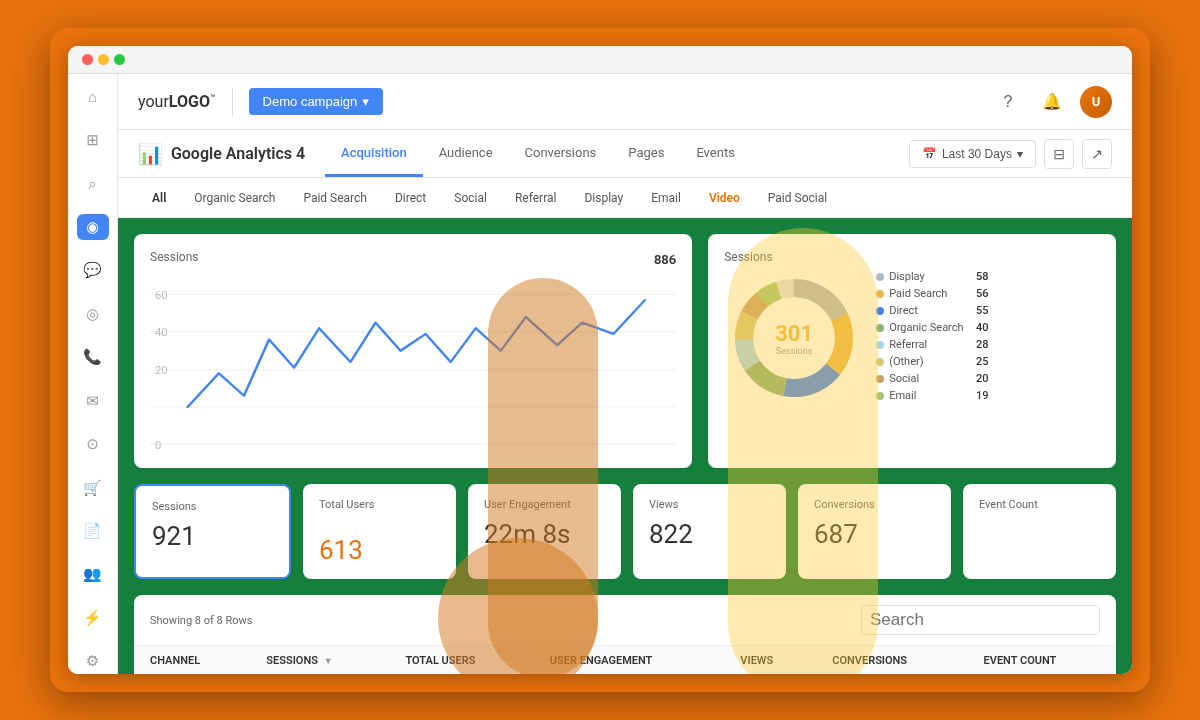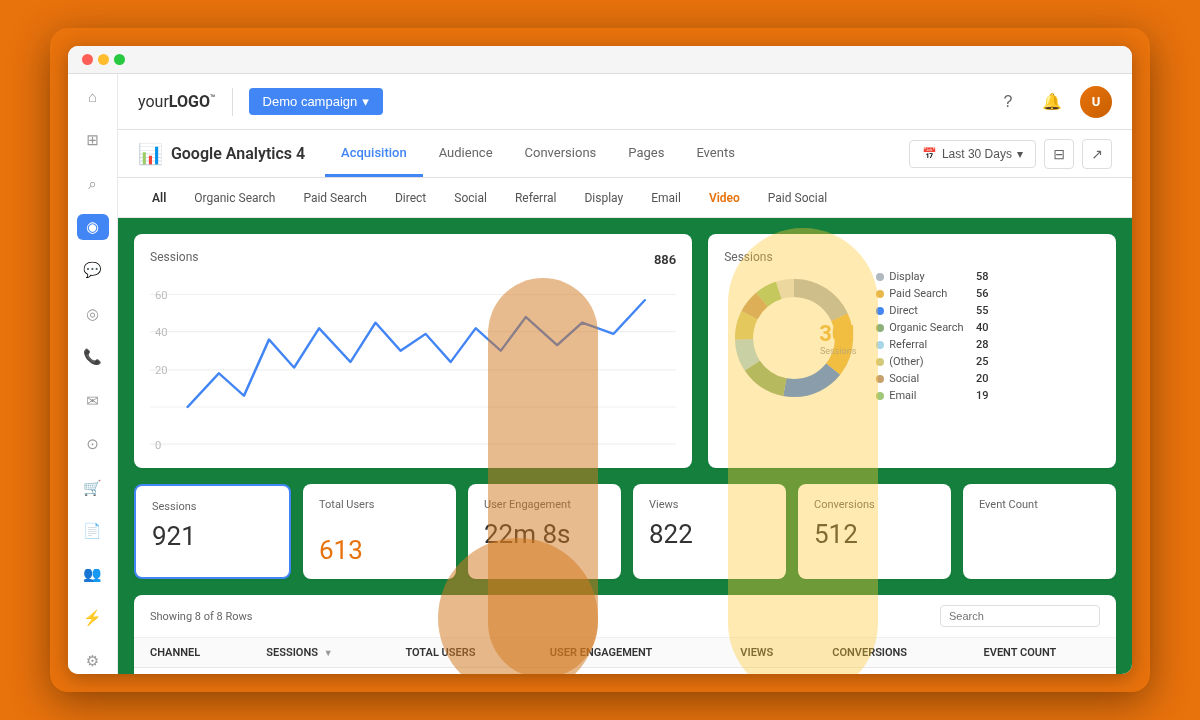--- a/index.html
+++ b/index.html
@@ -172,21 +172,20 @@
     }
     
     .chart-svg { width: 100%; height: 100%; }
     
     .donut-layout { display: flex; align-items: center; gap: 12px; }
     .donut-container { position: relative; width: 140px; height: 140px; flex-shrink: 0; }
     .donut-center {
       position: absolute; top: 50%; left: 50%;
       transform: translate(-50%, -50%);
       text-align: center;
-      margin-left: 44px;
     }
     .donut-center-val { font-size: 22px; font-weight: 700; color: #e8b84b; }
     .donut-center-label { font-size: 9px; color: #999; }
     .donut-legend { font-size: 11px; }
     .legend-item { display: flex; align-items: center; gap: 5px; margin-bottom: 4px; }
     .legend-dot { width: 8px; height: 8px; border-radius: 50%; flex-shrink: 0; }
     .legend-label { color: #555; flex: 1; }
     .legend-val { color: #333; font-weight: 500; min-width: 20px; text-align: right; }
     
     .metrics-row { display: flex; gap: 12px; margin-bottom: 16px; }
@@ -207,21 +206,21 @@
       overflow: hidden;
     }
     .table-header-row {
       padding: 10px 16px;
       display: flex; justify-content: space-between; align-items: center;
       border-bottom: 1px solid #f0f0f0;
     }
     .table-info { font-size: 11px; color: #666; }
     .table-search {
       border: 1px solid #ddd; border-radius: 4px;
-      padding: 4px 8px; font-size: 11px; color: #666;
+      padding: 4px 8px; font-size: 17px; color: #666;
       background: #fff;
     }
     .data-table { width: 100%; border-collapse: collapse; }
     .data-table th {
       padding: 8px 16px;
       text-align: left; font-size: 11px; font-weight: 600;
       color: #333; border-bottom: 1px solid #e8e8e8;
       background: #fafafa;
     }
     .data-table td {
@@ -431,21 +430,21 @@
             <div class="metric-card">
               <div class="metric-label">User Engagement</div>
               <div class="metric-value">22m 8s</div>
             </div>
             <div class="metric-card">
               <div class="metric-label">Views</div>
               <div class="metric-value">822</div>
             </div>
             <div class="metric-card">
               <div class="metric-label">Conversions</div>
-              <div class="metric-value">512</div>
+              <div class="metric-value">687</div>
             </div>
             <div class="metric-card">
               <div class="metric-label">Event Count</div>
             </div>
           </div>
 
           <div class="table-card">
             <div class="table-header-row">
               <span class="table-info">Showing 8 of 8 Rows</span>
               <input class="table-search" placeholder="Search" type="text" style="">

